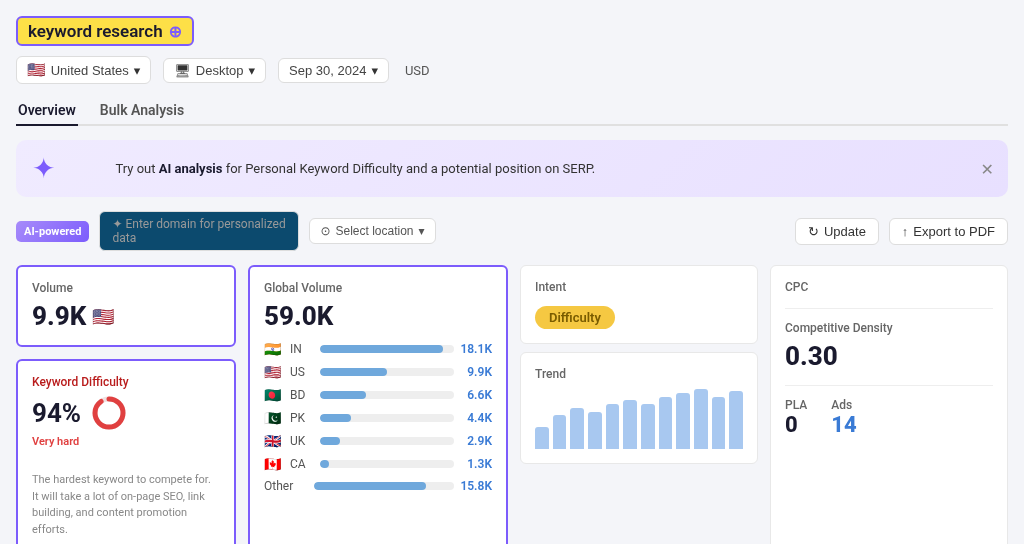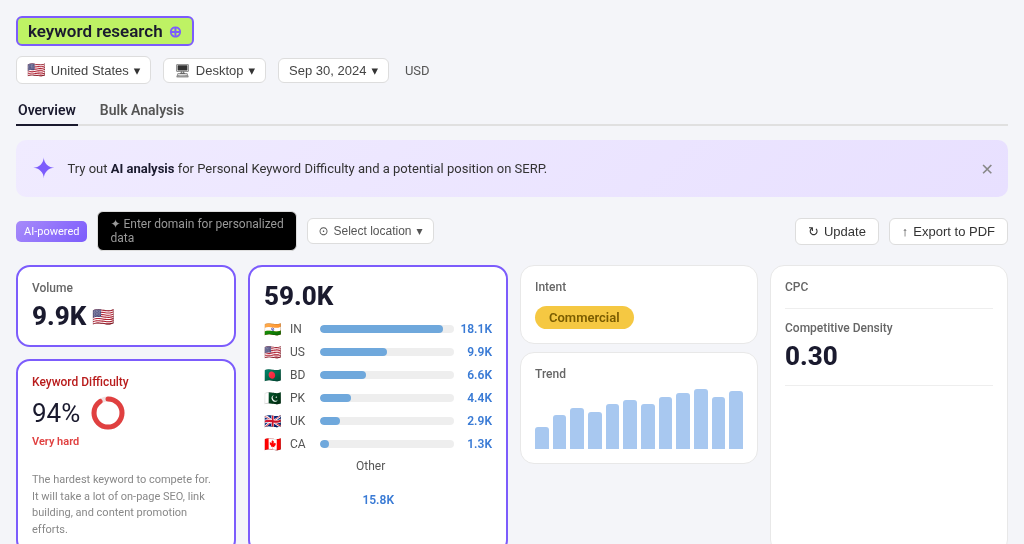--- a/index.html
+++ b/index.html
@@ -26,21 +26,21 @@
     .keyword-input-box {
       border: 2px solid #7c5cfc;
       border-radius: 6px;
       padding: 3px 10px;
       font-size: 17px;
       font-weight: 600;
       color: #1a1a2e;
       display: flex;
       align-items: center;
       gap: 6px;
-      background: #bef264;
+      background: #fde047;
     }
     .add-icon {
       color: #7c5cfc;
       font-size: 16px;
     }
     .filters-row {
       display: flex;
       align-items: center;
       gap: 12px;
       margin-bottom: 12px;
@@ -89,20 +89,21 @@
       margin-bottom: 14px;
       position: relative;
     }
     .banner-icon {
       font-size: 28px;
       color: #7c5cfc;
     }
     .banner-text {
       font-size: 13px;
       color: #333;
+      margin-left: 48px;
     }
     .banner-text strong { color: #1a1a2e; }
     .banner-close {
       position: absolute;
       right: 14px;
       top: 50%;
       transform: translateY(-50%);
       cursor: pointer;
       color: #888;
       font-size: 16px;
@@ -114,30 +115,30 @@
       align-items: center;
       gap: 10px;
       margin-bottom: 14px;
     }
     .ai-badge {
       background: linear-gradient(135deg, #a78bfa, #7c5cfc);
       color: #fff;
       border-radius: 5px;
       padding: 4px 8px;
       font-size: 11px;
-      font-weight: 400;
+      font-weight: 700;
       white-space: nowrap;
     }
     .domain-input {
       border: 1px solid #ddd;
       border-radius: 6px;
       padding: 5px 12px;
       font-size: 12px;
       color: #999;
-      background: #000000;
+      background: #0c4a6e;
       display: flex;
       align-items: center;
       gap: 6px;
       flex: 0 0 200px;
       cursor: text;
     }
     .location-btn {
       display: flex;
       align-items: center;
       gap: 5px;
@@ -176,21 +177,21 @@
       color: #333;
       font-weight: 500;
     }
     .cards-row {
       display: grid;
       grid-template-columns: 220px 260px 1fr 1fr;
       gap: 12px;
     }
     .card {
       background: #fff;
-      border-radius: 14px;
+      border-radius: 6px;
       padding: 14px;
       border: 1px solid #e8e8e8;
     }
     .card.highlighted {
       border: 2px solid #7c5cfc;
     }
     .card-label {
       font-size: 12px;
       color: #666;
       margin-bottom: 6px;
@@ -206,21 +207,21 @@
     }
     .card-value .flag-small { font-size: 18px; }
     .divider { border: none; border-top: 1px solid #eee; margin: 12px 0; }
     .diff-label { font-size: 12px; color: #b91c1c; margin-bottom: 6px; font-weight: 500; }
     .diff-value-row {
       display: flex;
       align-items: center;
       gap: 10px;
       margin-bottom: 4px;
     }
-    .diff-number { font-size: 26px; font-weight: 400; color: #1a1a2e; }
+    .diff-number { font-size: 26px; font-weight: 700; color: #1a1a2e; }
     .diff-badge {
       font-size: 11px;
       color: #e04040;
       font-weight: 600;
     }
     .donut-svg { width: 36px; height: 36px; }
     .diff-description {
       font-size: 11px;
       color: #888;
       line-height: 1.5;
@@ -248,21 +249,20 @@
       border-radius: 4px;
       background: #6fa8dc;
     }
     .bar-val { color: #3a7bd5; font-weight: 600; min-width: 32px; text-align: right; }
     .other-row {
       display: flex;
       align-items: center;
       gap: 6px;
       font-size: 12px;
       margin-top: 6px;
-      flex-direction: column;
     }
     .other-label { color: #555; width: 44px; }
     .other-bar-track { flex: 1; background: #eee; border-radius: 4px; height: 8px; overflow: hidden; }
     .other-bar-fill { height: 8px; border-radius: 4px; background: #6fa8dc; }
     .other-val { color: #3a7bd5; font-weight: 600; min-width: 32px; text-align: right; }
     
     .intent-badge {
       display: inline-block;
       background: #f5c842;
       color: #7a5c00;
@@ -381,20 +381,21 @@
           <circle cx="18" cy="18" r="14" fill="none" stroke="#f0e0e0" stroke-width="5"></circle>
           <circle cx="18" cy="18" r="14" fill="none" stroke="#e04040" stroke-width="5" stroke-dasharray="79 88" stroke-linecap="round" transform="rotate(-90 18 18)"></circle>
         </svg>
       </div>
       <div class="diff-badge">Very hard</div>
       <div class="diff-description">The hardest keyword to compete for. It will take a lot of on-page SEO, link building, and content promotion efforts.</div>
     </div>
   </div>
 
   <div class="card highlighted">
+    <div class="card-label">Global Volume</div>
     <div class="card-value">59.0K</div>
     <div class="bar-list" id="bar-list">
         <div class="bar-item">
       <span class="bar-flag">🇮🇳</span>
       <span class="bar-code">IN</span>
       <div class="bar-track">
         <div class="bar-fill" style="width:92%"></div>
       </div>
       <span class="bar-val">18.1K</span>
     </div>
@@ -446,21 +447,21 @@
       </div>
       <span class="other-val">15.8K</span>
     </div>
   </div>
 
   <div style="display:flex;flex-direction:column;gap:8px;">
 
     <div class="card">
       <div class="card-label">Intent</div>
       <div>
-        <span class="intent-badge">Commercial</span>
+        <span class="intent-badge">Difficulty</span>
       </div>
     </div>
 
     <div class="card">
       <div class="card-label">Trend</div>
       <div class="trend-chart" id="trend-chart">
           <div class="trend-bar" style="height: 37.5%;"></div>
           <div class="trend-bar" style="height: 56.25%;"></div>
           <div class="trend-bar" style="height: 68.75%;"></div>
           <div class="trend-bar" style="height: 62.5%;"></div>
@@ -479,15 +480,25 @@
   <div class="card">
     <div class="cpc-section">
       <div class="card-label">CPC</div>
     </div>
     <hr class="divider">
     <div class="comp-density-section">
       <div class="card-label">Competitive Density</div>
       <div class="card-value">0.30</div>
     </div>
     <hr class="divider">
+    <div class="pla-ads-row">
+      <div class="pla-item">
+        <div class="pla-label">PLA</div>
+        <div class="pla-value">0</div>
+      </div>
+      <div class="pla-item">
+        <div class="pla-label">Ads</div>
+        <div class="pla-value blue">14</div>
+      </div>
+    </div>
   </div>
 
 </div>
 
 </body></html>

